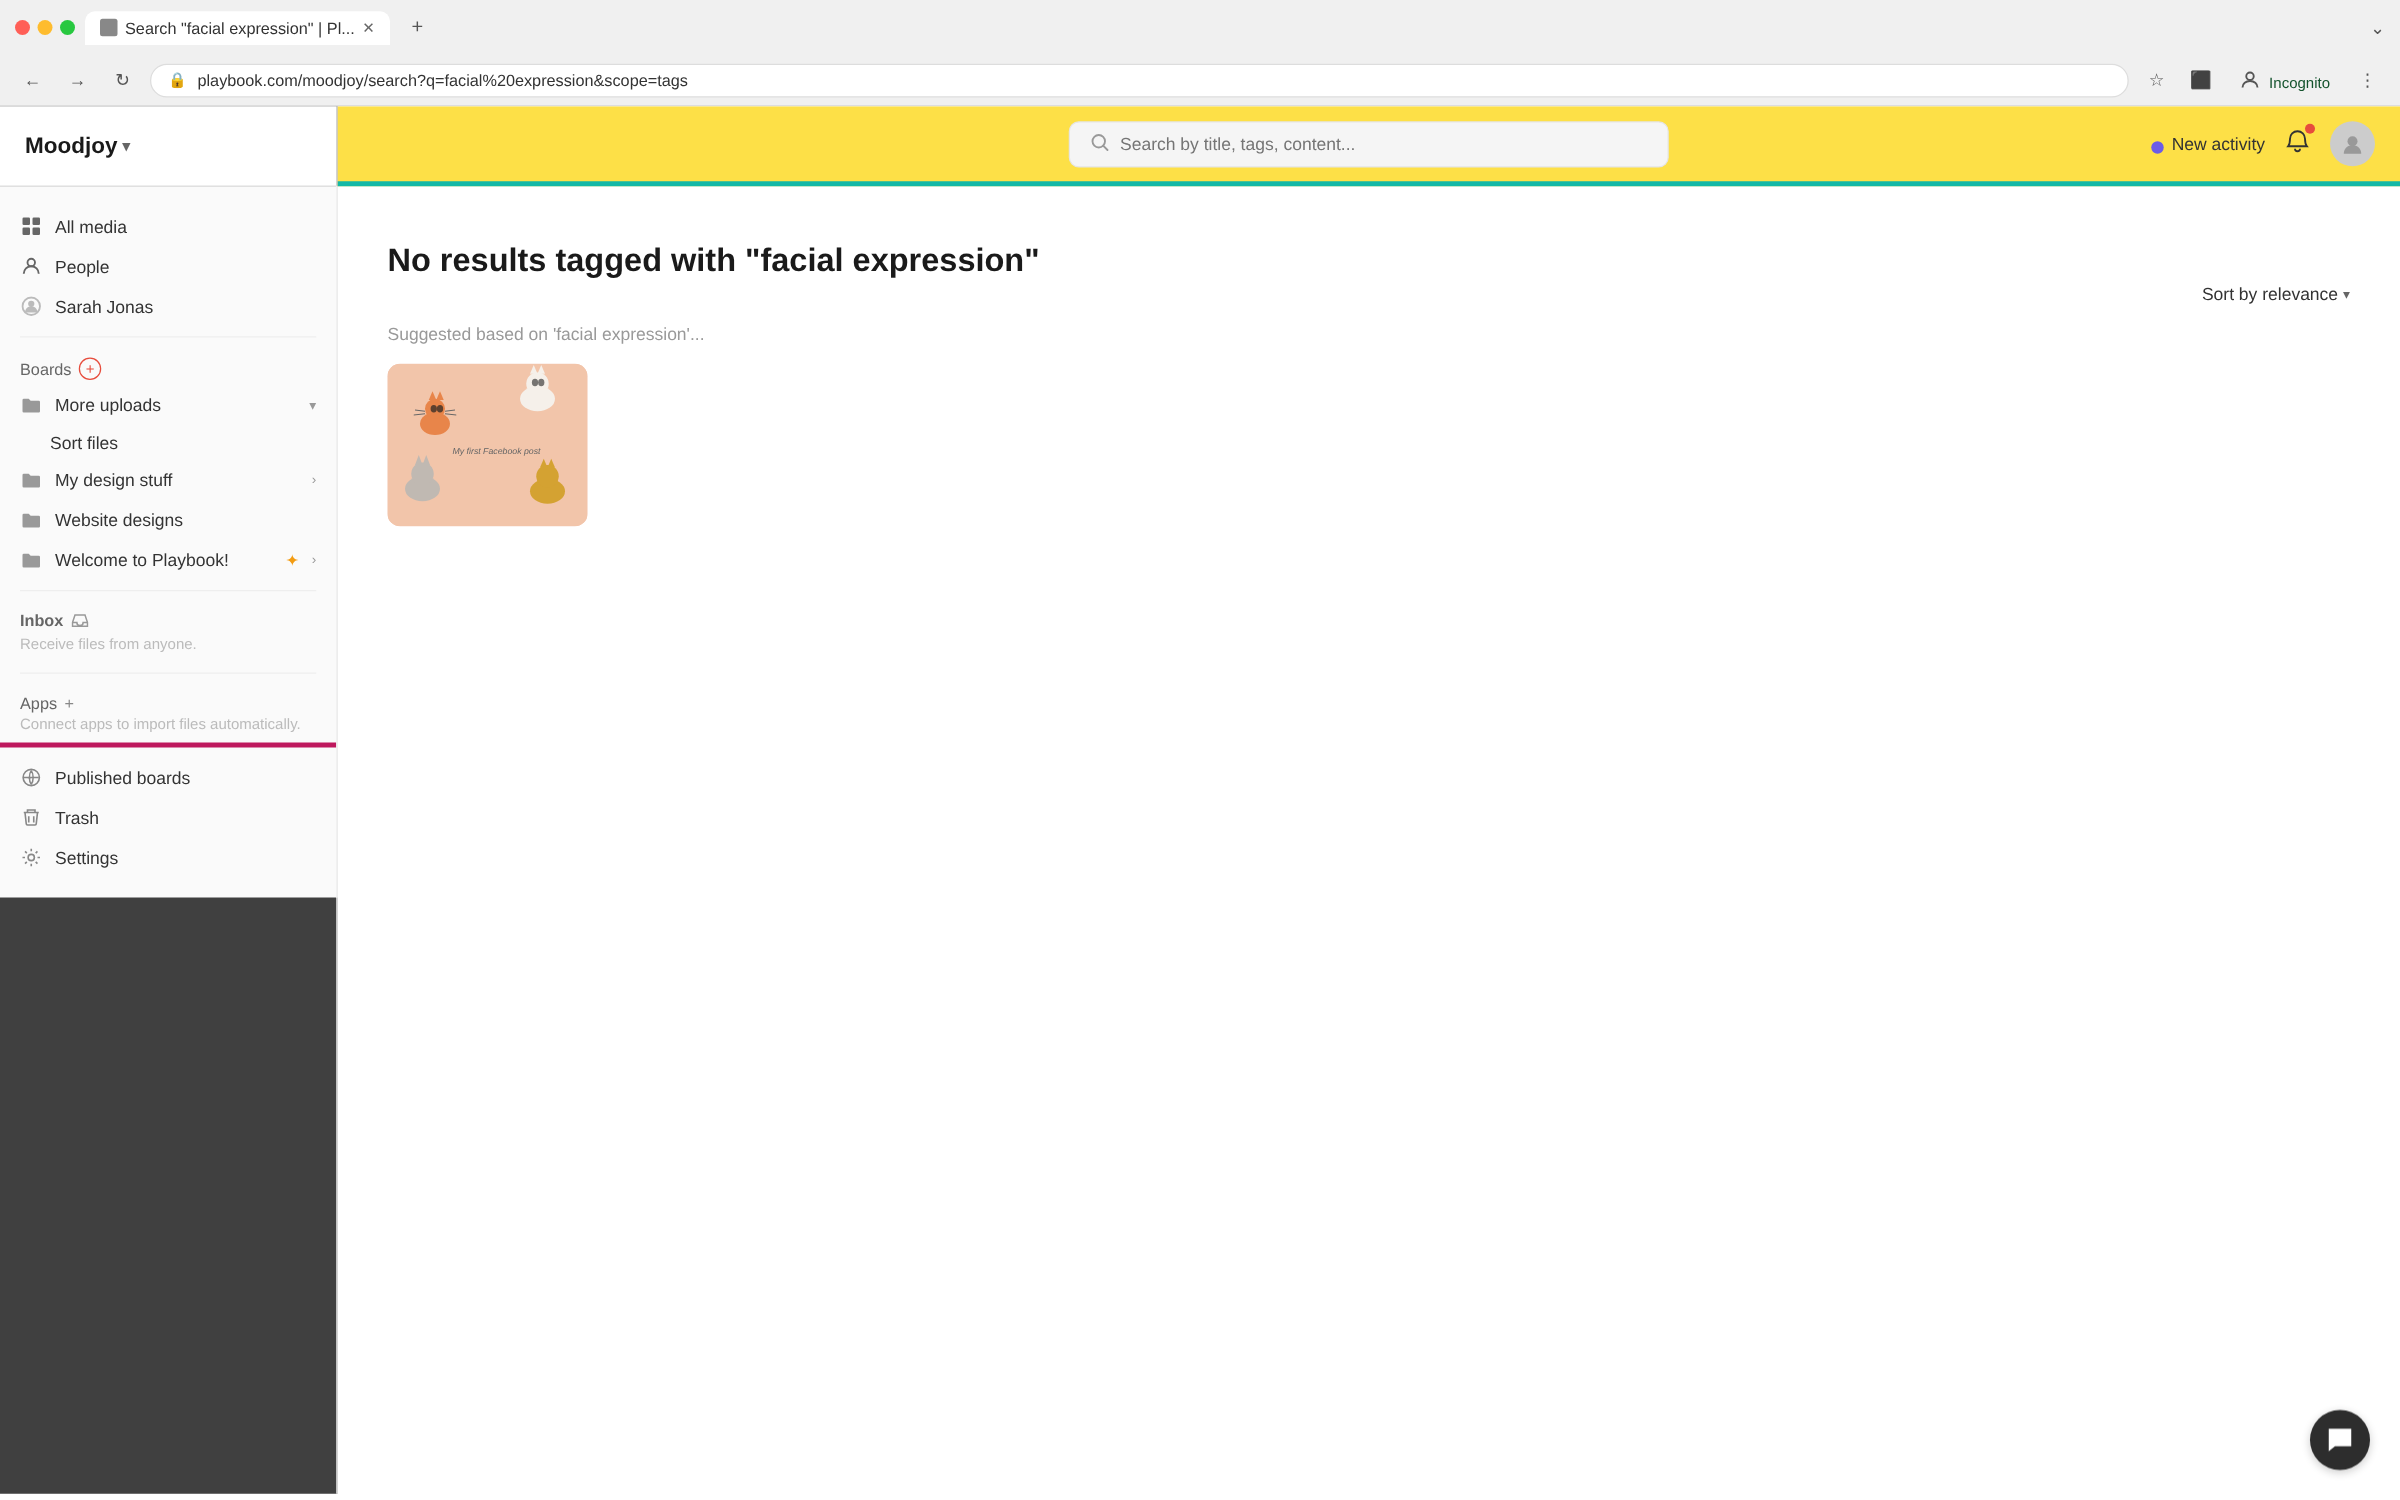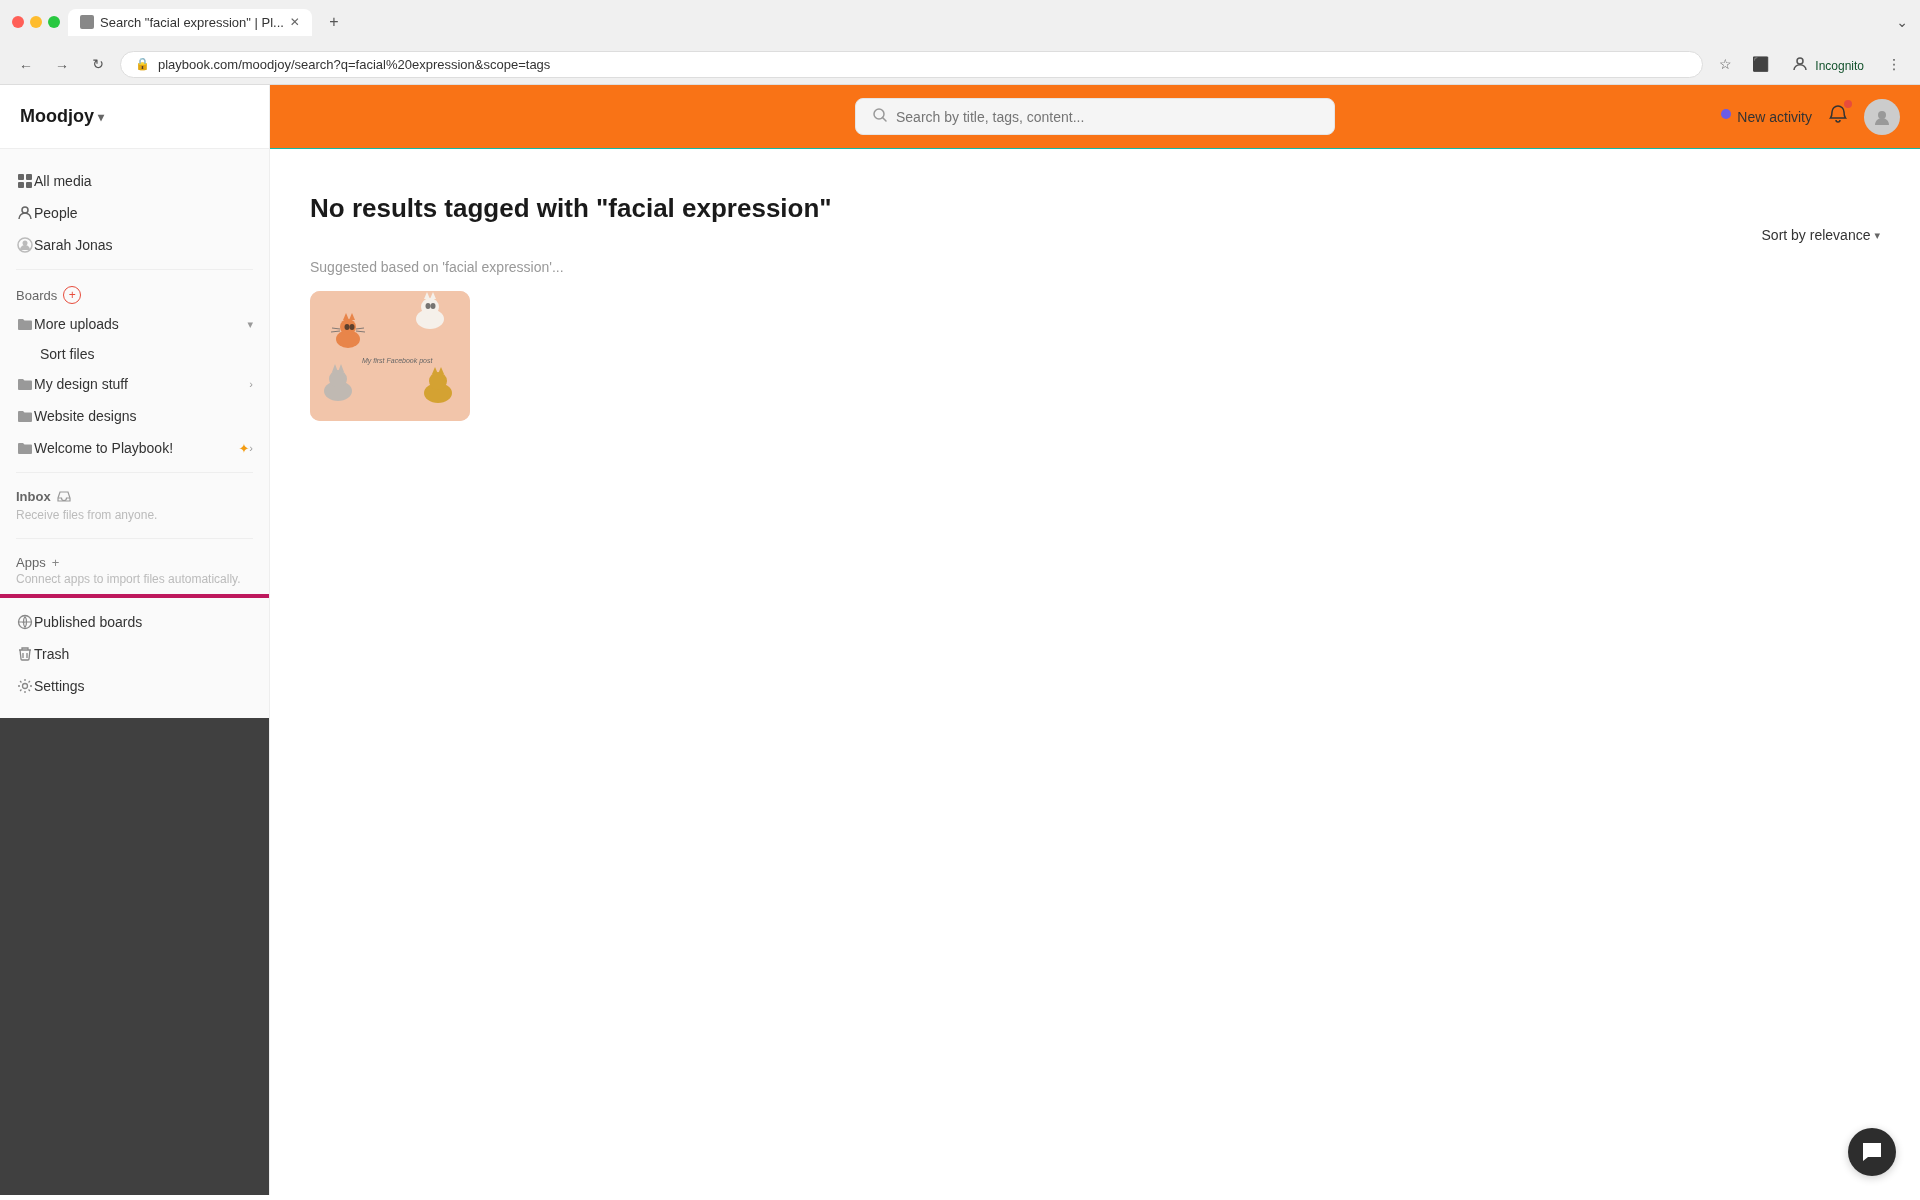--- a/index.html
+++ b/index.html
@@ -28,34 +28,34 @@
     .toolbar-icon { width: 28px; height: 28px; display: flex; align-items: center; justify-content: center; color: #555; font-size: 14px; cursor: pointer; border-radius: 50%; }
     .incognito-badge { display: flex; align-items: flex-end; gap: 6px; font-size: 12px; color: #14532d; padding: 4px 8px; border-radius: 4px; }
 
     
     .app { display: flex; height: calc(1200px - 90px); }
 
     
     .sidebar { width: 270px; border-right: 1px solid #eee; padding: 16px 0; display: flex; flex-direction: column; overflow-y: auto; background: #fafafa; }
 
     
-    .app-header { display: flex; align-items: center; padding: 0 20px; height: 64px; border-bottom: 1px solid #14b8a6; position: relative; background: #f97316; }
+    .app-header { display: flex; align-items: center; padding: 0 20px; height: 64px; border-bottom: 4px solid #14b8a6; position: relative; background: #fde047; }
     .logo { font-size: 18px; font-weight: 600; color: #1a1a1a; display: flex; align-items: center; gap: 4px; cursor: pointer; }
     .logo-chevron { font-size: 12px; color: #666; }
     .header-search { position: absolute; left: 50%; transform: translateX(-50%); width: 480px; }
     .search-box { display: flex; align-items: center; background: #f5f5f5; border: 1px solid #e5e5e5; border-radius: 8px; padding: 8px 16px; gap: 8px; }
     .search-icon { color: #999; font-size: 14px; }
     .search-input { background: none; border: none; outline: none; font-size: 14px; color: #999; width: 100%; }
     .header-right { margin-left: auto; display: flex; align-items: center; gap: 16px; }
-    .new-activity-btn { display: flex; align-items: flex-start; gap: 6px; font-size: 14px; color: #333; cursor: pointer; }
+    .new-activity-btn { display: flex; align-items: flex-end; gap: 6px; font-size: 14px; color: #333; cursor: pointer; }
     .new-activity-dot { width: 10px; height: 10px; background: #6c5ce7; border-radius: 50%; }
     .notif-btn { position: relative; cursor: pointer; font-size: 18px; color: #333; }
     .notif-badge { position: absolute; top: -4px; right: -4px; width: 8px; height: 8px; background: #e74c3c; border-radius: 50%; }
     .avatar { width: 36px; height: 36px; border-radius: 50%; background: #ccc; display: flex; align-items: center; justify-content: center; color: #666; font-size: 16px; cursor: pointer; }
-    .sidebar-item { display: flex; align-items: center; gap: 0; padding: 7px 16px; cursor: pointer; border-radius: 6px; font-size: 14px; color: #333; }
+    .sidebar-item { display: flex; align-items: center; gap: 10px; padding: 7px 16px; cursor: pointer; border-radius: 6px; font-size: 14px; color: #333; }
     .sidebar-icon { width: 18px; height: 18px; display: flex; align-items: center; justify-content: center; font-size: 14px; color: #666; flex-shrink: 0; }
     .sidebar-label { flex: 1; }
     .sidebar-chevron { font-size: 11px; color: #999; }
 
     .section-header { display: flex; align-items: center; gap: 6px; padding: 8px 16px 4px; font-size: 13px; font-weight: 500; color: #666; }
     .section-add-btn { width: 18px; height: 18px; border-radius: 50%; border: 1.5px solid #e74c3c; display: flex; align-items: center; justify-content: center; font-size: 12px; color: #e74c3c; cursor: pointer; }
 
     .sidebar-sub-item { display: flex; align-items: center; gap: 10px; padding: 6px 16px 6px 40px; cursor: pointer; border-radius: 6px; font-size: 14px; color: #333; }
 
     .sidebar-divider { height: 1px; background: #eee; margin: 8px 16px; }

